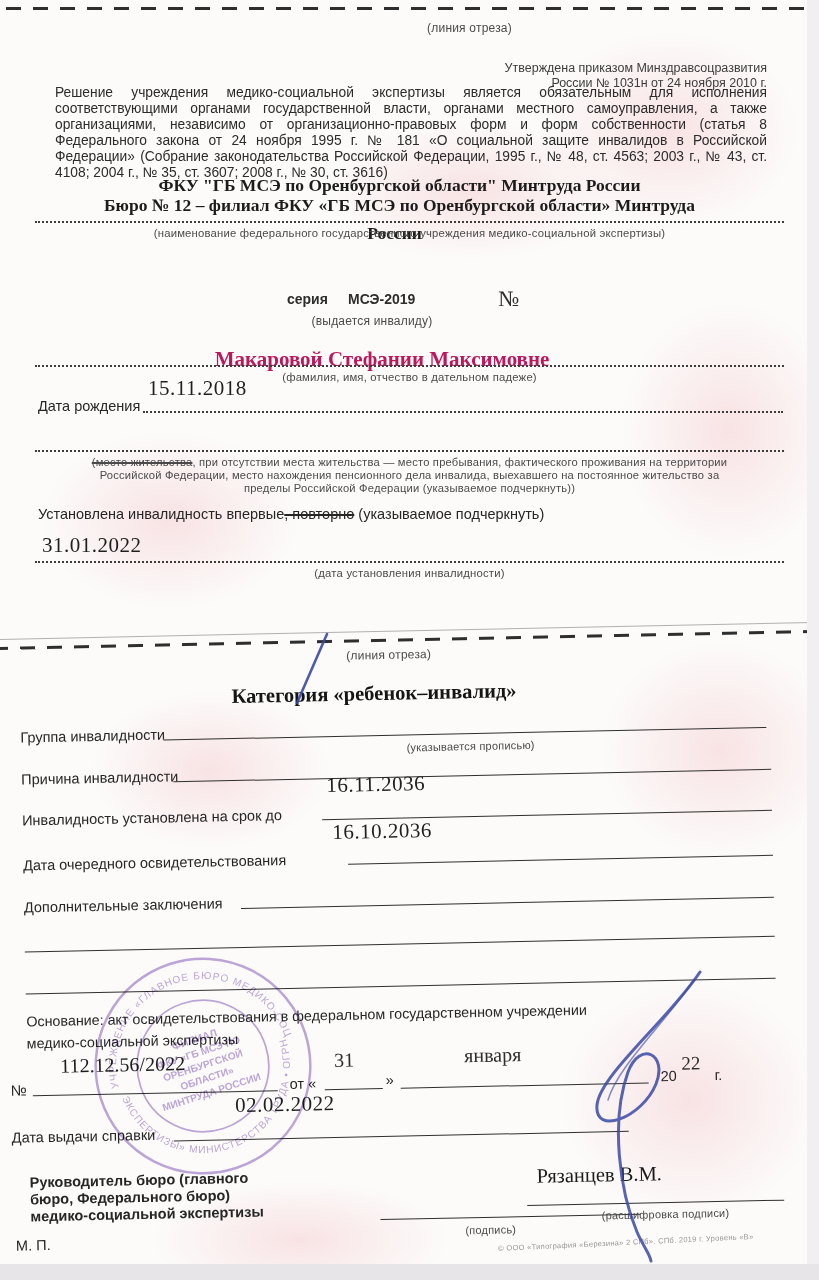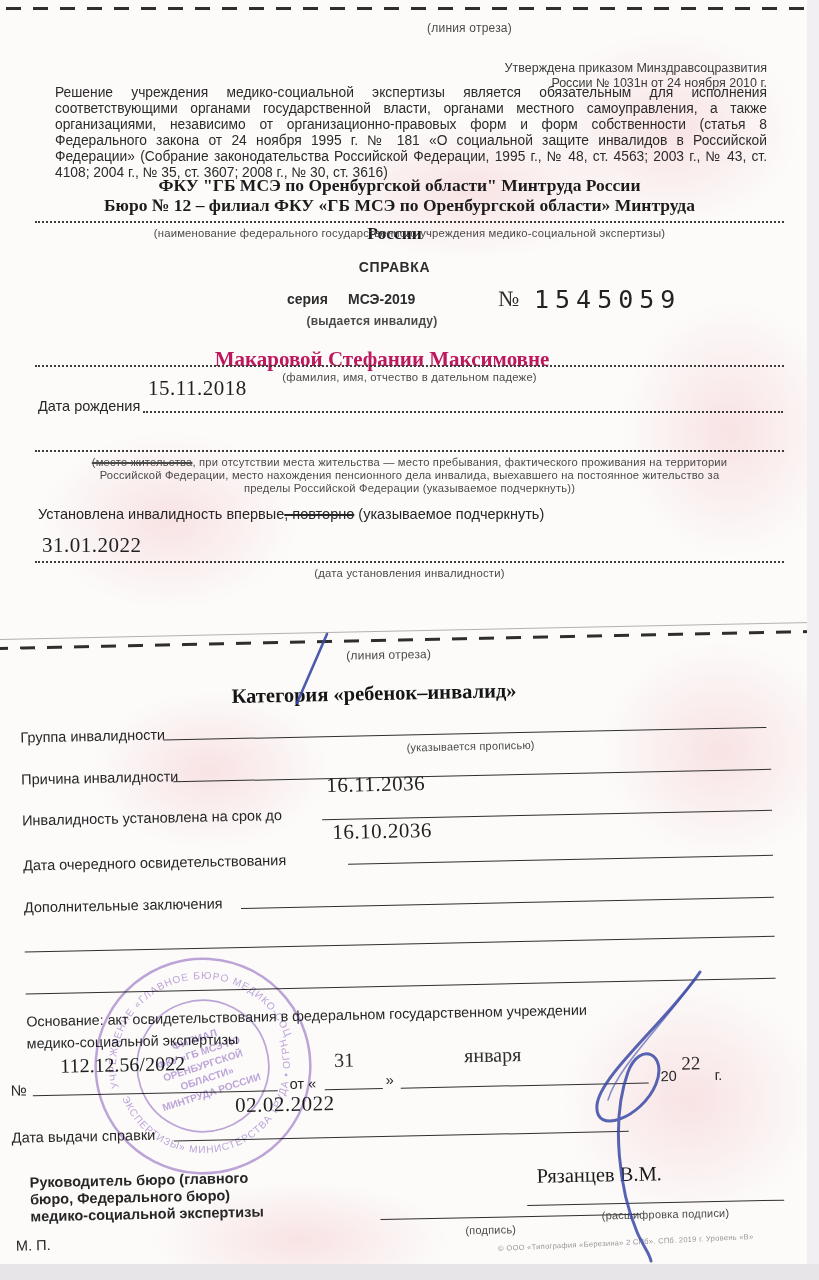--- a/index.html
+++ b/index.html
@@ -58,28 +58,26 @@
     </div>
 
     <div class="abs" style="left:55px;top:85px;width:712px;font-size:13.8px;line-height:15.9px;text-align:justify;color:#2b2b2b;">Решение учреждения медико-социальной экспертизы является обязательным для исполнения соответствующими органами государственной власти, органами местного самоуправления, а также организациями, независимо от организационно-правовых форм и форм собственности (статья 8 Федерального закона от 24 ноября 1995 г. № 181 «О социальной защите инвалидов в Российской Федерации» (Собрание законодательства Российской Федерации, 1995 г., № 48, ст. 4563; 2003 г., № 43, ст. 4108; 2004 г., № 35, ст. 3607; 2008 г., № 30, ст. 3616)</div>
 
     <div class="abs serif b center" style="left:0;right:20px;top:175px;font-size:17.5px;color:#1c1c1c;">ФКУ "ГБ МСЭ по Оренбургской области" Минтруда России</div>
     <div class="abs serif b center" style="left:0;right:20px;top:195px;font-size:17.5px;color:#1c1c1c;">Бюро № 12 – филиал ФКУ «ГБ МСЭ по Оренбургской области» Минтруда</div>
     <div class="abs dotline" style="left:35px;right:35px;top:221px;"></div>
     <div class="abs serif b center" style="left:0;right:30px;top:223px;font-size:17.5px;color:#1c1c1c;">России</div>
     <div class="abs cap center" style="left:0;right:0;top:227px;">(наименование федерального государственного учреждения медико-социальной экспертизы)</div>
 
-    <div class="abs b center" style="left:0;right:30px;top:259px;font-size:14px;letter-spacing:.6px;">СПРАВКА</div>
 
     <div class="abs b" style="left:287px;top:291px;font-size:14px;">серия</div>
     <div class="abs b" style="left:348px;top:291px;font-size:14px;">МСЭ-2019</div>
     <div class="abs serif" style="left:498px;top:286px;font-size:22px;">№</div>
-    <div class="abs mono" style="left:534px;top:285px;font-size:25px;letter-spacing:6px;color:#222;">1545059</div>
 
-    <div class="abs cap center" style="left:0;right:75px;top:314px;font-size:12px;font-weight:bold;">(выдается инвалиду)</div>
+    <div class="abs cap center" style="left:0;right:75px;top:314px;font-size:12px;">(выдается инвалиду)</div>
 
     <div class="abs serif b center" style="left:0;right:55px;top:347px;font-size:21px;color:#be185d;">Макаровой Стефании Максимовне</div>
     <div class="abs dotline" style="left:35px;right:35px;top:365px;"></div>
     <div class="abs cap center" style="left:0;right:0;top:371px;">(фамилия, имя, отчество в дательном падеже)</div>
 
     <div class="abs value" style="left:148px;top:376px;">15.11.2018</div>
     <div class="abs label" style="left:38px;top:398px;text-align:right;">Дата рождения</div>
     <div class="abs dotline" style="left:143px;right:36px;top:411px;"></div>
 
     <div class="abs dotline" style="left:35px;right:35px;top:450px;"></div>

